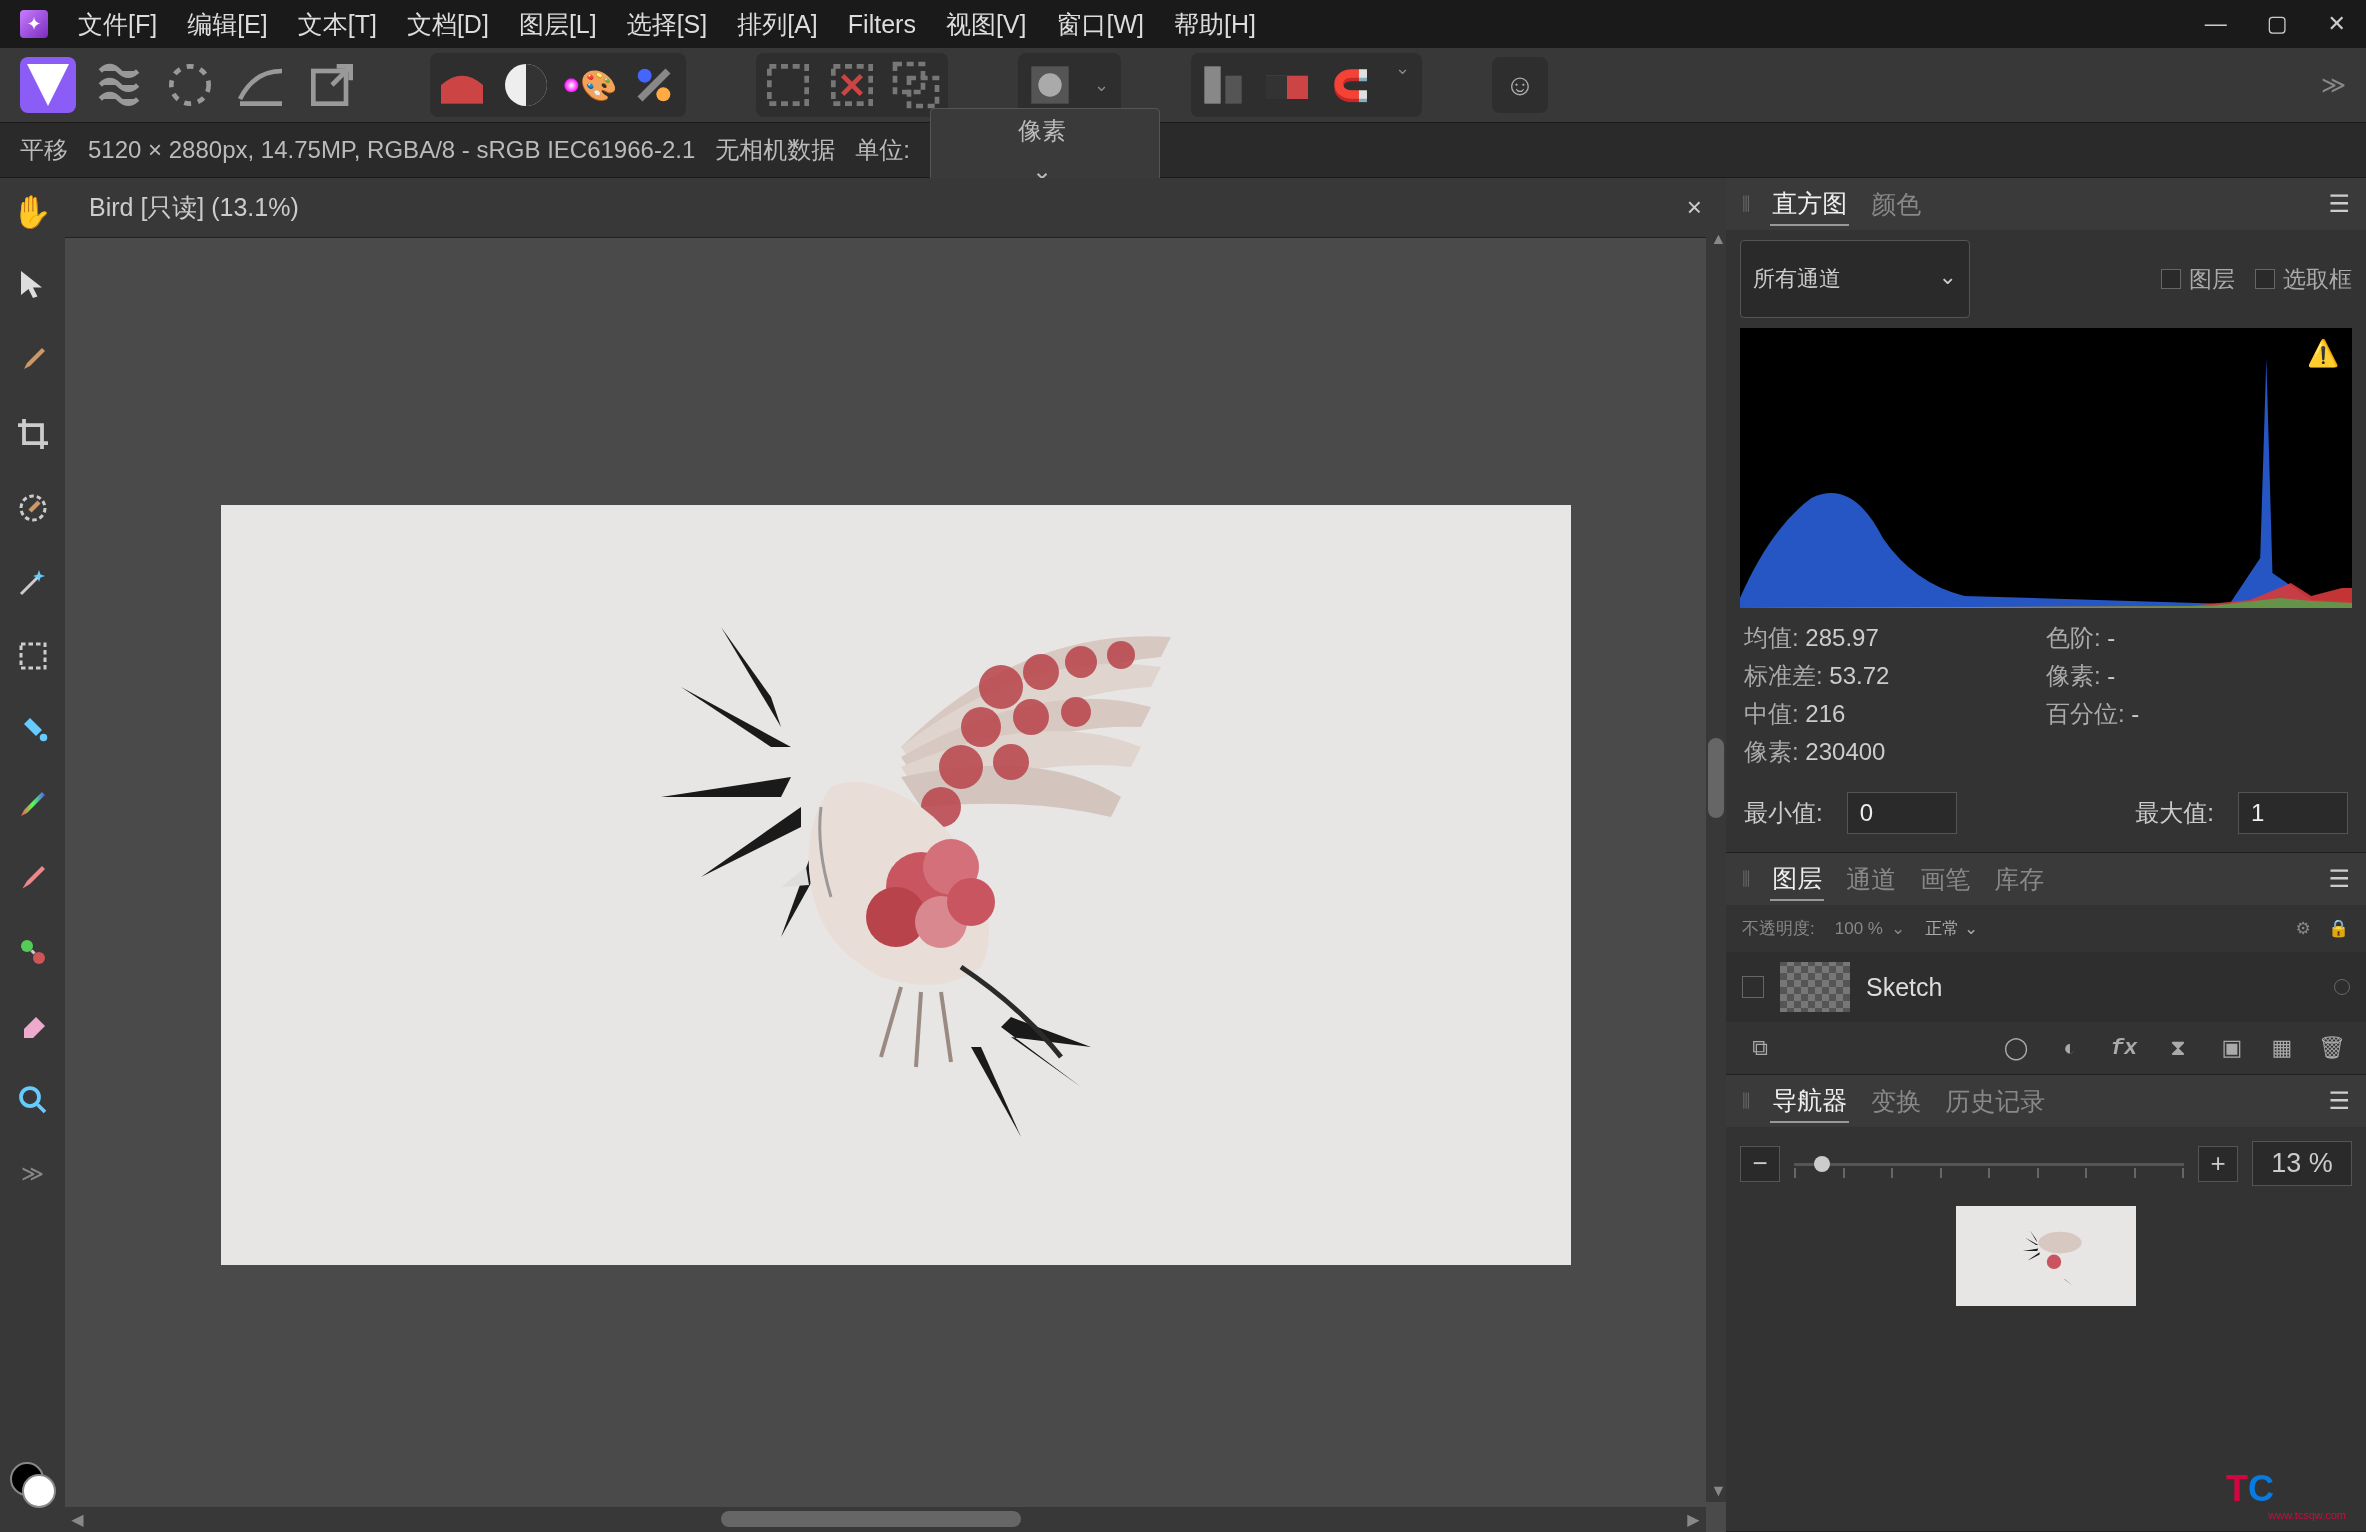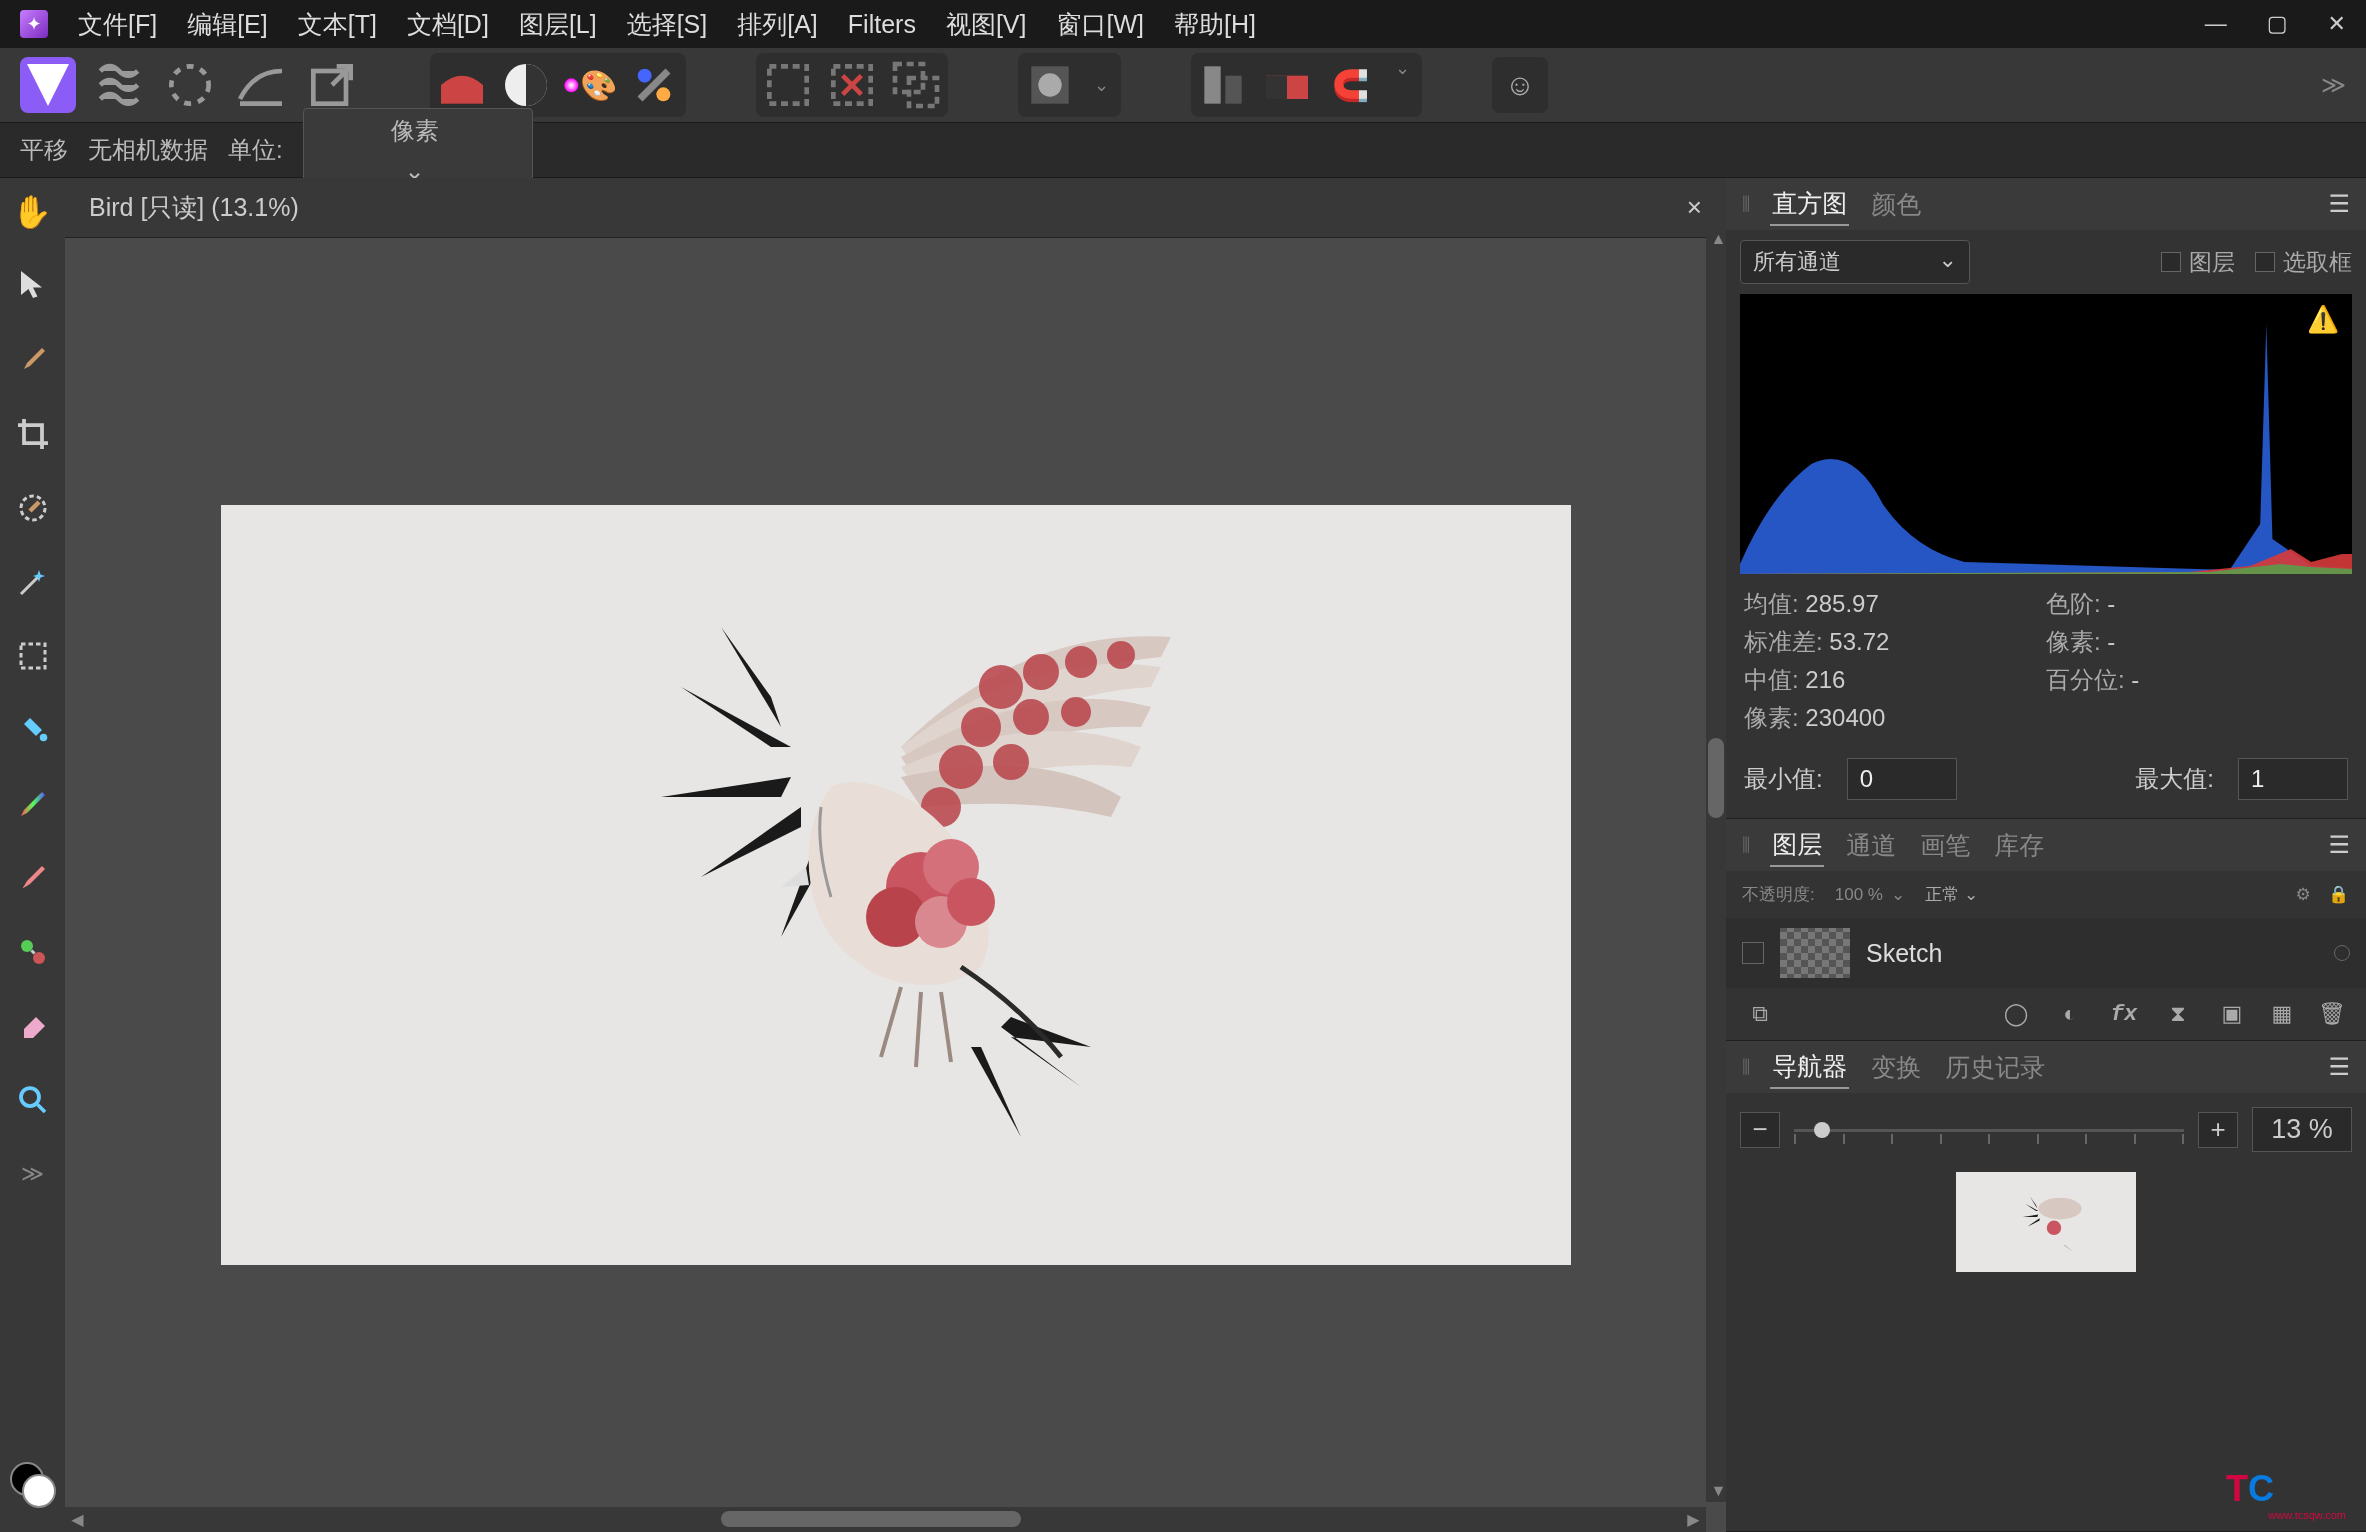--- a/index.html
+++ b/index.html
@@ -35,21 +35,21 @@
 .scrollbar-h .thumb { position: absolute; left: 40%; height: 16px; width: 300px; background: #666; border-radius: 8px; top: 4px; }
 .sb-arrow { width: 25px; text-align: center; color: #888; font-size: 16px; }
 .right-panels { width: 640px; background: #383838; display: flex; flex-direction: column; }
 .panel { border-bottom: 1px solid #1f1f1f; background: #333; }
 .panel-header { height: 52px; display: flex; align-items: center; padding: 0 16px; gap: 20px; background: #3a3a3a; }
 .panel-grip { color: #666; font-size: 18px; }
 .panel-tab { font-size: 25px; color: #888; cursor: pointer; padding: 4px 2px; }
 .panel-tab.active { color: #eee; border-bottom: 2px solid #999; }
 .panel-menu { margin-left: auto; cursor: pointer; }
 .hist-controls { display: flex; align-items: center; padding: 10px 14px; gap: 20px; }
-.hist-select { background: #2a2a2a; border: 1px solid #555; padding: 6px 12px; border-radius: 4px; font-size: 22px; display: flex; gap: 20px; width: 230px; justify-content: space-between; }
+.hist-select { background: #2a2a2a; border: 1px solid #555; padding: 23px 12px; border-radius: 4px; font-size: 22px; display: flex; gap: 20px; width: 230px; justify-content: space-between; }
 .hist-check { display: flex; align-items: center; gap: 8px; font-size: 23px; color: #aaa; }
 .chk { width: 20px; height: 20px; border: 1px solid #666; background: #2a2a2a; }
 .histogram { height: 280px; margin: 0 14px; background: #000; position: relative; overflow: hidden; }
 .hist-warn { position: absolute; top: 10px; right: 12px; font-size: 26px; }
 .hist-stats { padding: 14px 18px; display: grid; grid-template-columns: 1fr 1fr; font-size: 24px; color: #ccc; row-gap: 6px; }
 .hist-stats .lbl { color: #aaa; display: inline; }
 .hist-minmax { display: flex; padding: 10px 18px 18px; gap: 40px; align-items: center; }
 .minmax-field { display: flex; align-items: center; gap: 24px; font-size: 24px; }
 .num-input { background: #2a2a2a; border: 1px solid #555; padding: 6px 12px; width: 110px; color: #eee; font-size: 24px; }
 .layer-controls { display: flex; align-items: center; padding: 12px 16px; gap: 20px; font-size: 17px; color: #888; }
@@ -211,20 +211,21 @@
     <div class="tool-btn" style="color:#c66;">🧲</div>
     <div style="color:#888;font-size:18px;padding:0 8px;">⌄</div>
   </div>
   <div class="tool-sep"></div>
   <div class="tool-btn" style="background:#2e2e2e;border-radius:8px;">☺</div>
   <div style="margin-left:auto;color:#888;">≫</div>
 </div>
 
 <div class="infobar">
   <span class="info-txt">平移</span>
+  <span class="info-txt">5120 × 2880px, 14.75MP, RGBA/8 - sRGB IEC61966-2.1</span>
   <span class="info-txt">无相机数据</span>
   <span class="info-txt">单位:</span>
   <div class="unit-select">
     <span>像素</span>
     <span>⌄</span>
   </div>
 </div>
 
 <div class="main-area">
 

